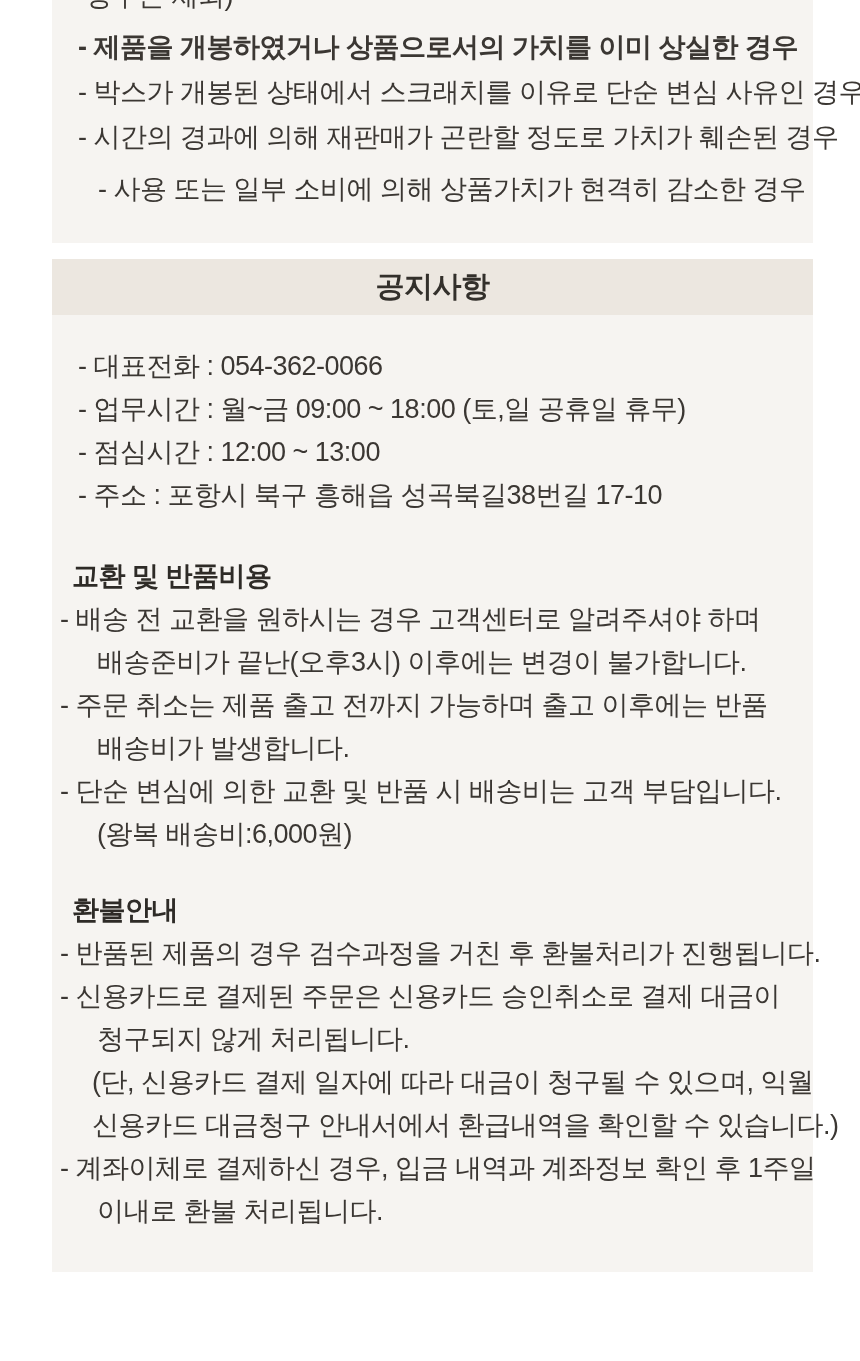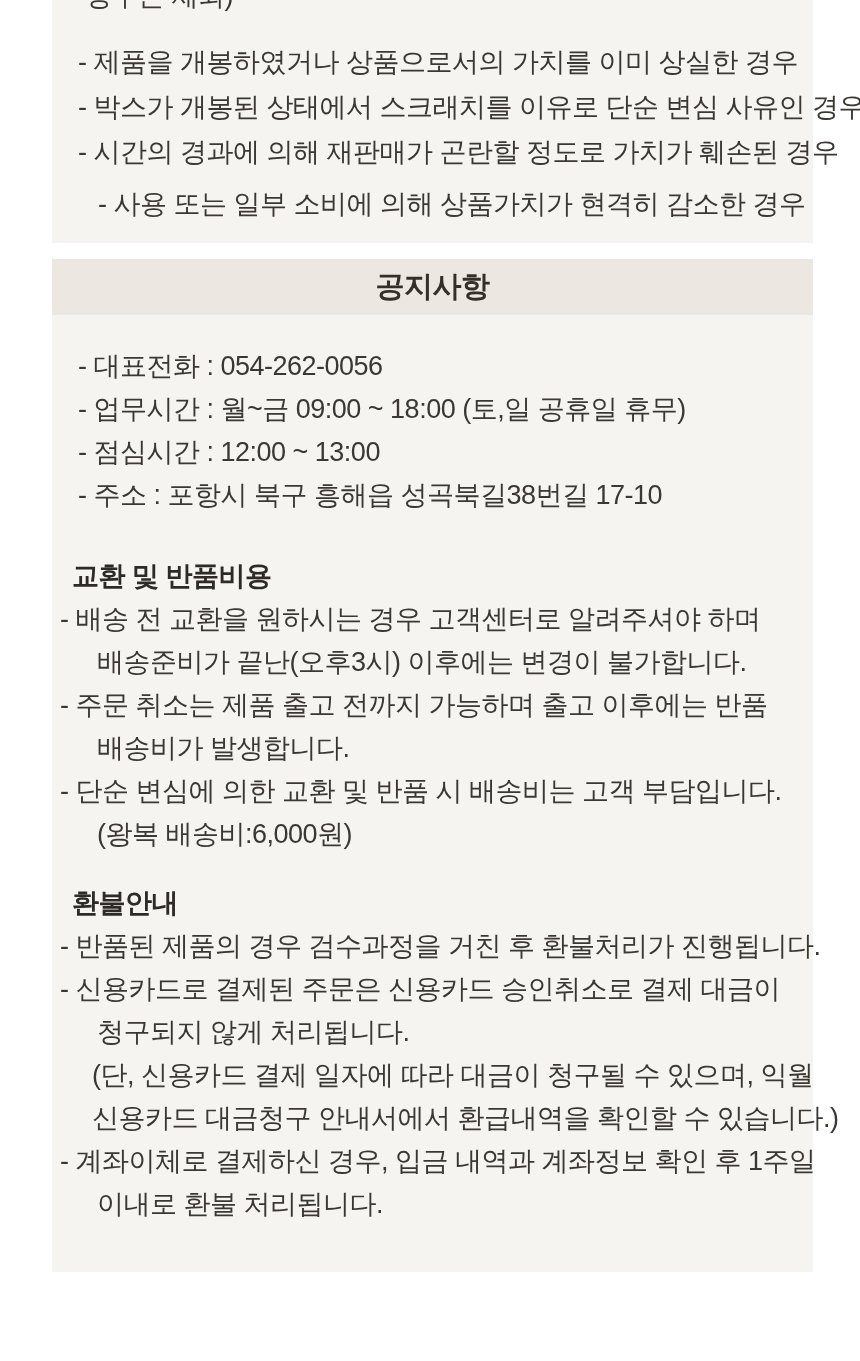--- a/index.html
+++ b/index.html
@@ -28,21 +28,21 @@
     top: -26px;
     height: 269px;
   }
   .card-top .line {
     font-size: 27px;
     line-height: 45px;
     white-space: nowrap;
     padding-left: 26px;
   }
   .card-top .clipped { padding-left: 33px; }
-  .card-top .first  { margin-top: 21px; }
+  .card-top .first  { margin-top: 6px; font-weight: bold; }
   .card-top .indent-more { padding-left: 46px; }
   .card-top .spaced { margin-top: 7px; }
   
   .card-notice {
     top: 259px;
     height: 1013px;
   }
   .notice-header {
     height: 56px;
     background: #ece7e0;
@@ -66,21 +66,21 @@
   .contact-list .line { padding-left: 26px; }
   .sec-title {
     margin: 38px 0 0 0;
     padding-left: 20px;
     font-size: 27px;
     line-height: 43px;
     font-weight: 700;
     color: #2e2b27;
     letter-spacing: -0.5px;
   }
-  .sec-title.refund { margin-top: 26px; }
+  .sec-title.refund { margin-top: 33px; }
   .sec-items .bullet { padding-left: 8px; }
   .sec-items .cont   { padding-left: 45px; }
   .sec-items .paren  { padding-left: 40px; text-align: center; }
 </style>
 </head>
 <body>
 
 <main>
 
   <section class="card card-top">
@@ -93,21 +93,21 @@
 
   <section class="card card-notice">
 
     <header class="notice-header">
       <h2>공지사항</h2>
     </header>
 
     <div class="notice-body">
 
       <div class="contact-list">
-        <div class="line">- 대표전화 : 054-262-0056</div>
+        <div class="line">- 대표전화 : 054-362-0066</div>
         <div class="line">- 업무시간 : 월~금 09:00 ~ 18:00 (토,일 공휴일 휴무)</div>
         <div class="line">- 점심시간 : 12:00 ~ 13:00</div>
         <div class="line">- 주소 : 포항시 북구 흥해읍 성곡북길38번길 17-10</div>
       </div>
 
       <h3 class="sec-title">교환 및 반품비용</h3>
       <div class="sec-items">
         <div class="line bullet">- 배송 전 교환을 원하시는 경우 고객센터로 알려주셔야 하며</div>
         <div class="line cont">배송준비가 끝난(오후3시) 이후에는 변경이 불가합니다.</div>
         <div class="line bullet">- 주문 취소는 제품 출고 전까지 가능하며 출고 이후에는 반품</div>

